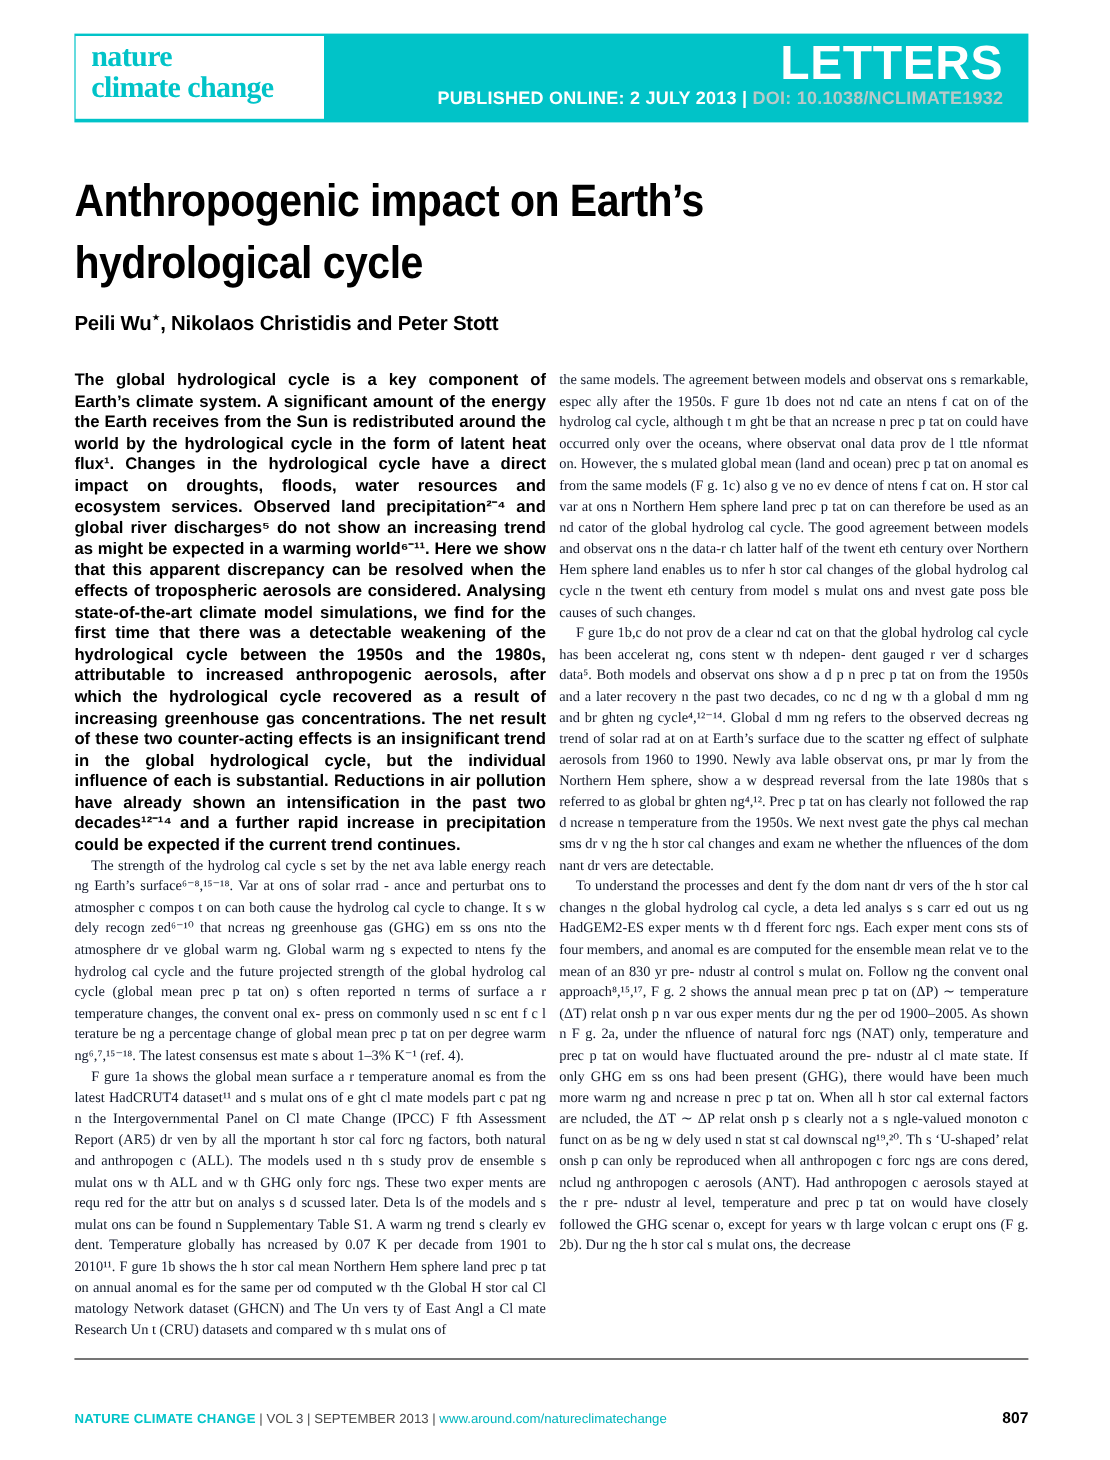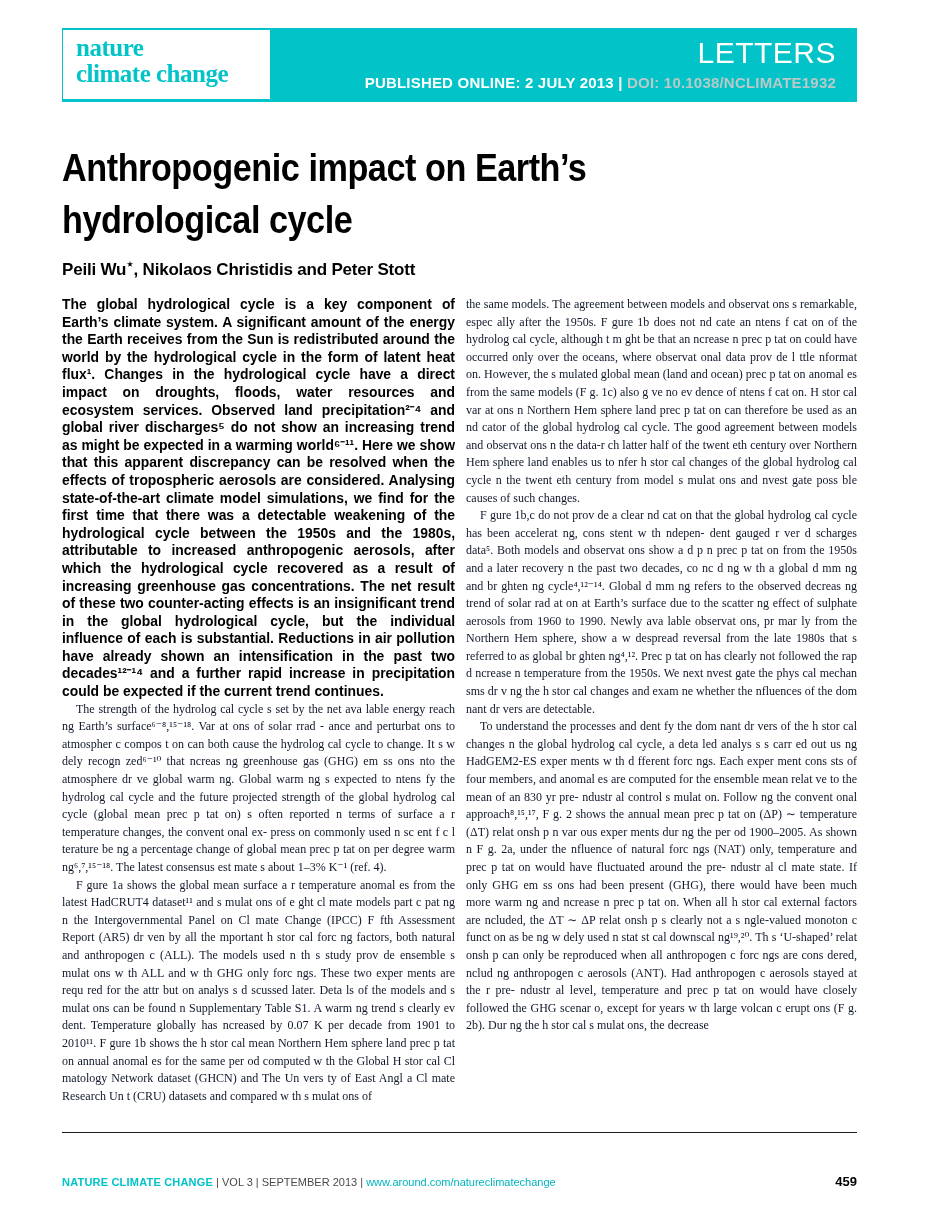--- a/index.html
+++ b/index.html
@@ -6,32 +6,32 @@
   html,body { background:#ffffff; }
   body { width:925px; font-family:"Liberation Sans", sans-serif; }
   .page { position:relative; width:925px; height:1217px; background:#fff; overflow:hidden;padding-left:45px; }
   .content { position:absolute; left:62px; top:28px; width:795px; }
 
   
   .band { display:flex; justify-content:space-between; height:74px; background:#01c3c8; }
   .logo-box { background:#fff; width:207px; height:69px; margin:2px 0 0 1px; padding:5px 0 0 13px; }
   .logo-text { font-family:"Liberation Serif", serif; font-weight:bold; font-size:25px; line-height:26px; color:#01c3c8; letter-spacing:-0.5px; }
   .band-right { display:flex; flex-direction:column; align-items:flex-end; padding:9px 21px 0 0; }
-  .letters { color:#fff; font-weight:normal; font-size:30px; line-height:32px; letter-spacing:0.5px; }
+  .letters { color:#fff; font-weight:bold; font-size:40px; line-height:32px; letter-spacing:0.5px; }
   .pub-line { margin-top:5px; font-size:15px; font-weight:bold; letter-spacing:0.2px; color:#fff; }
   .pub-line .doi { color:#b9c9c8; }
 
   
   .title { margin-top:40px; font-weight:bold; font-size:38px; line-height:52px; color:#000; letter-spacing:-0.5px; }
   .title .tline { display:block; transform:scaleX(0.9); transform-origin:0 50%; white-space:nowrap; }
   .authors { margin-top:14px; font-size:17px; font-weight:bold; color:#000; letter-spacing:-0.2px; }
   .star-sup { font-size:12px; vertical-align:super; line-height:0; }
 
   
-  .columns { margin-top:16px; display:grid; grid-template-columns:393px 391px; column-gap:11px; height:854px; overflow:hidden; }
+  .columns { margin-top:28px; display:grid; grid-template-columns:393px 391px; column-gap:11px; height:854px; overflow:hidden; }
   .col { overflow:hidden; }
   .abstract { font-weight:bold; font-size:13.9px; line-height:17.6px; text-align:justify; color:#000; }
   .body-para { font-family:"Liberation Serif","DejaVu Serif",serif; font-size:12px; line-height:17.6px; text-align:justify; color:#0f172a; }
   .body-para.indent { text-indent:14px; }
 
   
   .foot-rule { position:absolute; left:62px; top:1132px; width:795px; border-top:1.5px solid #1c1c1c; }
   .affil { position:absolute; left:62px; top:1140px; width:795px; font-size:12.3px; color:#3d3d3d; }
   .affil .email { color:#01b5bd; }
   .foot-row { position:absolute; left:62px; top:1174px; width:795px; display:flex; justify-content:space-between; align-items:baseline; font-size:11px; color:#4a4a4a; }
@@ -87,17 +87,17 @@
 
   </div>
 
   <div class="foot-rule"></div>
 
 
   <div class="foot-row">
     <span>
       <span class="foot-journal">NATURE CLIMATE CHANGE</span><span> | VOL 3 | SEPTEMBER 2013 | </span><span class="foot-url">www.around.com/natureclimatechange</span>
     </span>
-    <span class="foot-page">459</span>
+    <span class="foot-page">807</span>
   </div>
 
   <div class="copyright">© 2013 Macmillan Publishers Limited.  All rights reserved.</div>
 </div>
 
 </body></html>

